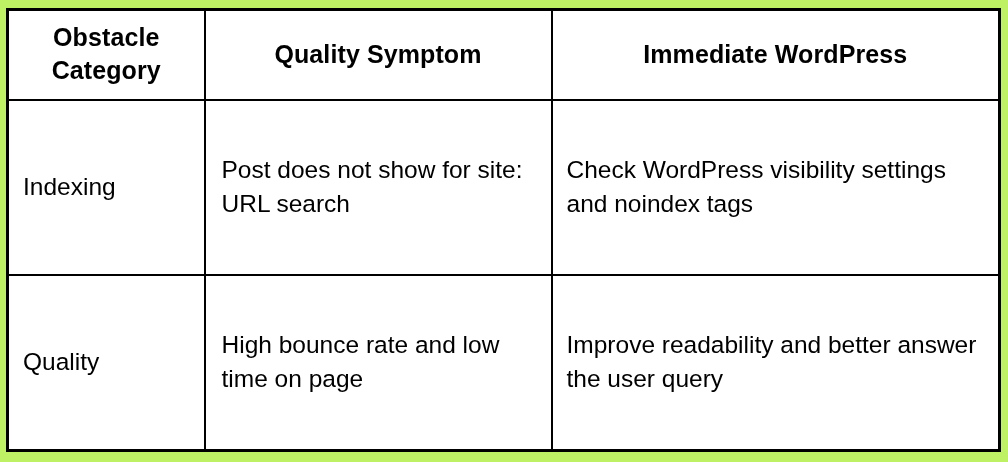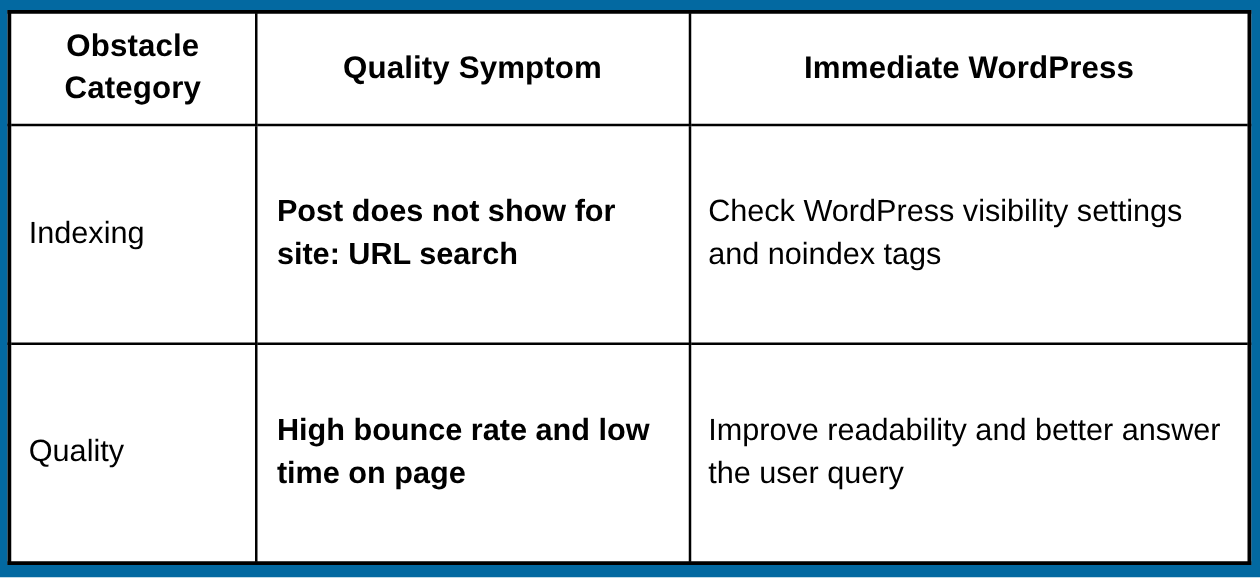--- a/index.html
+++ b/index.html
@@ -12,21 +12,21 @@
     height: 462px;
     font-family: "Liberation Sans", sans-serif;
     color: #000000;
     overflow: hidden;
   }
 
   .page {
     position: relative;
     width: 1008px;
     height: 462px;
-    background: #0369a1;
+    background: #bef264;
   }
 
   .table-wrap {
     position: absolute;
     left: 6px;
     top: 8px;
     width: 992px;
     height: 444px;
     box-sizing: border-box;
   }
@@ -71,21 +71,20 @@
     height: 89px;
     box-sizing: border-box;
   }
 
   table.obstacle-table tbody td.cell-category {
     padding-left: 14px;
   }
   table.obstacle-table tbody td.cell-symptom {
     padding-left: 16px;
     padding-right: 4px;
-    font-weight: bold;
   }
   table.obstacle-table tbody td.cell-solution {
     padding-right: 10px;
   }
 
   .cell-text {
     display: block;
   }
 </style>
 </head>

